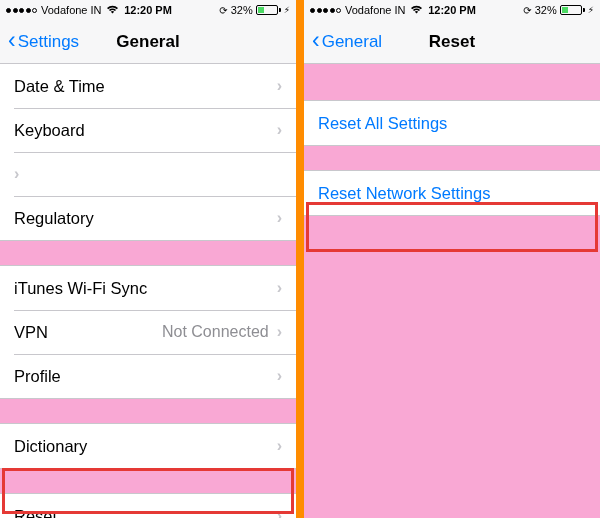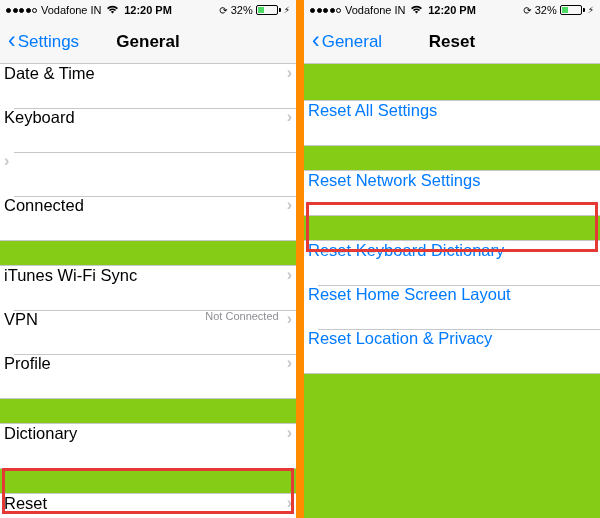--- a/index.html
+++ b/index.html
@@ -1,18 +1,18 @@
 <!DOCTYPE html>
 <html><head>
 <meta charset="utf-8">
 <style>
 *{margin:0;padding:0;box-sizing:border-box;font-family:-apple-system,"Helvetica Neue",Helvetica,Arial,sans-serif;-webkit-font-smoothing:antialiased}
 html,body{width:600px;height:518px;overflow:hidden;background:#ff8c00}
 .wrap{display:flex;width:600px;height:518px}
-.phone{background:#84cc16;display:flex;flex-direction:column;height:518px;position:relative}
+.phone{background:#f9a8d4;display:flex;flex-direction:column;height:518px;position:relative}
 .phone.left{width:296px;margin:0 4px 0 0}
 .phone.right{width:296px;margin:0 0 0 4px}
 
 .status{height:20px;background:#f7f7f8;display:flex;align-items:center;padding:0 6px;font-size:11px;color:#000;justify-content:space-between}
 .status .s-left{display:flex;align-items:center;gap:4px}
 .status .s-center{position:absolute;left:0;right:0;text-align:center;font-weight:600;font-size:11px}
 .status .s-right{display:flex;align-items:center;gap:3px}
 .dots{display:flex;gap:1.5px;align-items:center}
 .dot{width:5px;height:5px;border-radius:50%;border:0.8px solid #000}
 .dot.f{background:#000}
@@ -25,25 +25,25 @@
 
 .nav{height:44px;background:#f7f7f8;border-bottom:1px solid #c8c7cc;display:flex;align-items:center;position:relative;padding:0 8px}
 .nav .back{color:#007aff;font-size:17px;display:flex;align-items:center;gap:2px;cursor:pointer}
 .nav .chev{font-size:23px;font-weight:300;line-height:1;margin-top:-2px}
 .nav .title{position:absolute;left:0;right:0;text-align:center;font-size:17px;font-weight:600;color:#000;pointer-events:none}
 
 .content{flex:1;overflow:hidden}
 .group{background:#fff;border-top:1px solid #c8c7cc;border-bottom:1px solid #c8c7cc;margin-bottom:24px}
 .group.first-left{margin-top:0;border-top:none}
 .group.first-right{margin-top:36px}
-.row{height:44px;display:flex;padding:0 4px;position:relative;cursor:pointer;background:#fff}
+.row{height:44px;display:flex;align-items:center;padding:0 14px;position:relative;cursor:pointer;background:#fff}
 .row + .row::before{content:'';position:absolute;left:14px;right:0;top:0;height:1px;background:#c8c7cc}
 .row .label{font-size:16.5px;color:#000;flex:1}
 .row .label.blue{color:#007aff}
-.row .value{font-size:11px;color:#8e8e93;margin-right:8px}
+.row .value{font-size:16px;color:#8e8e93;margin-right:8px}
 .row .discl{color:#c7c7cc;font-size:16px;font-weight:600}
 .hl{position:absolute;border:3px solid #e53935;pointer-events:none;z-index:10}
 </style>
 </head>
 <body>
 
 <div class="wrap">
 
 <div class="phone left">
   <div class="status">
@@ -91,21 +91,21 @@
             <span class="discl">›</span>
           </div>
       <div class="row">
             <span class="label">Keyboard</span>
             <span class="discl">›</span>
           </div>
       <div class="row">
             <span class="discl">›</span>
           </div>
       <div class="row">
-            <span class="label">Connected</span>
+            <span class="label">Regulatory</span>
             <span class="discl">›</span>
           </div>
     </div>
     <div class="group">
       <div class="row">
             <span class="label">iTunes Wi-Fi Sync</span>
             <span class="discl">›</span>
           </div>
       <div class="row">
             <span class="label">VPN</span>
@@ -176,28 +176,17 @@
     <div class="group first-right">
       <div class="row">
             <span class="label blue">Reset All Settings</span>
           </div>
     </div>
     <div class="group">
       <div class="row">
             <span class="label blue">Reset Network Settings</span>
           </div>
     </div>
-    <div class="group">
-      <div class="row">
-            <span class="label blue">Reset Keyboard Dictionary</span>
-          </div>
-      <div class="row">
-            <span class="label blue">Reset Home Screen Layout</span>
-          </div>
-      <div class="row">
-            <span class="label blue">Reset Location &amp; Privacy</span>
-          </div>
-    </div>
   </div>
   <div class="hl" style="left:2px;right:2px;top:202px;height:50px"></div>
 </div>
 
 </div>
 
 </body></html>

